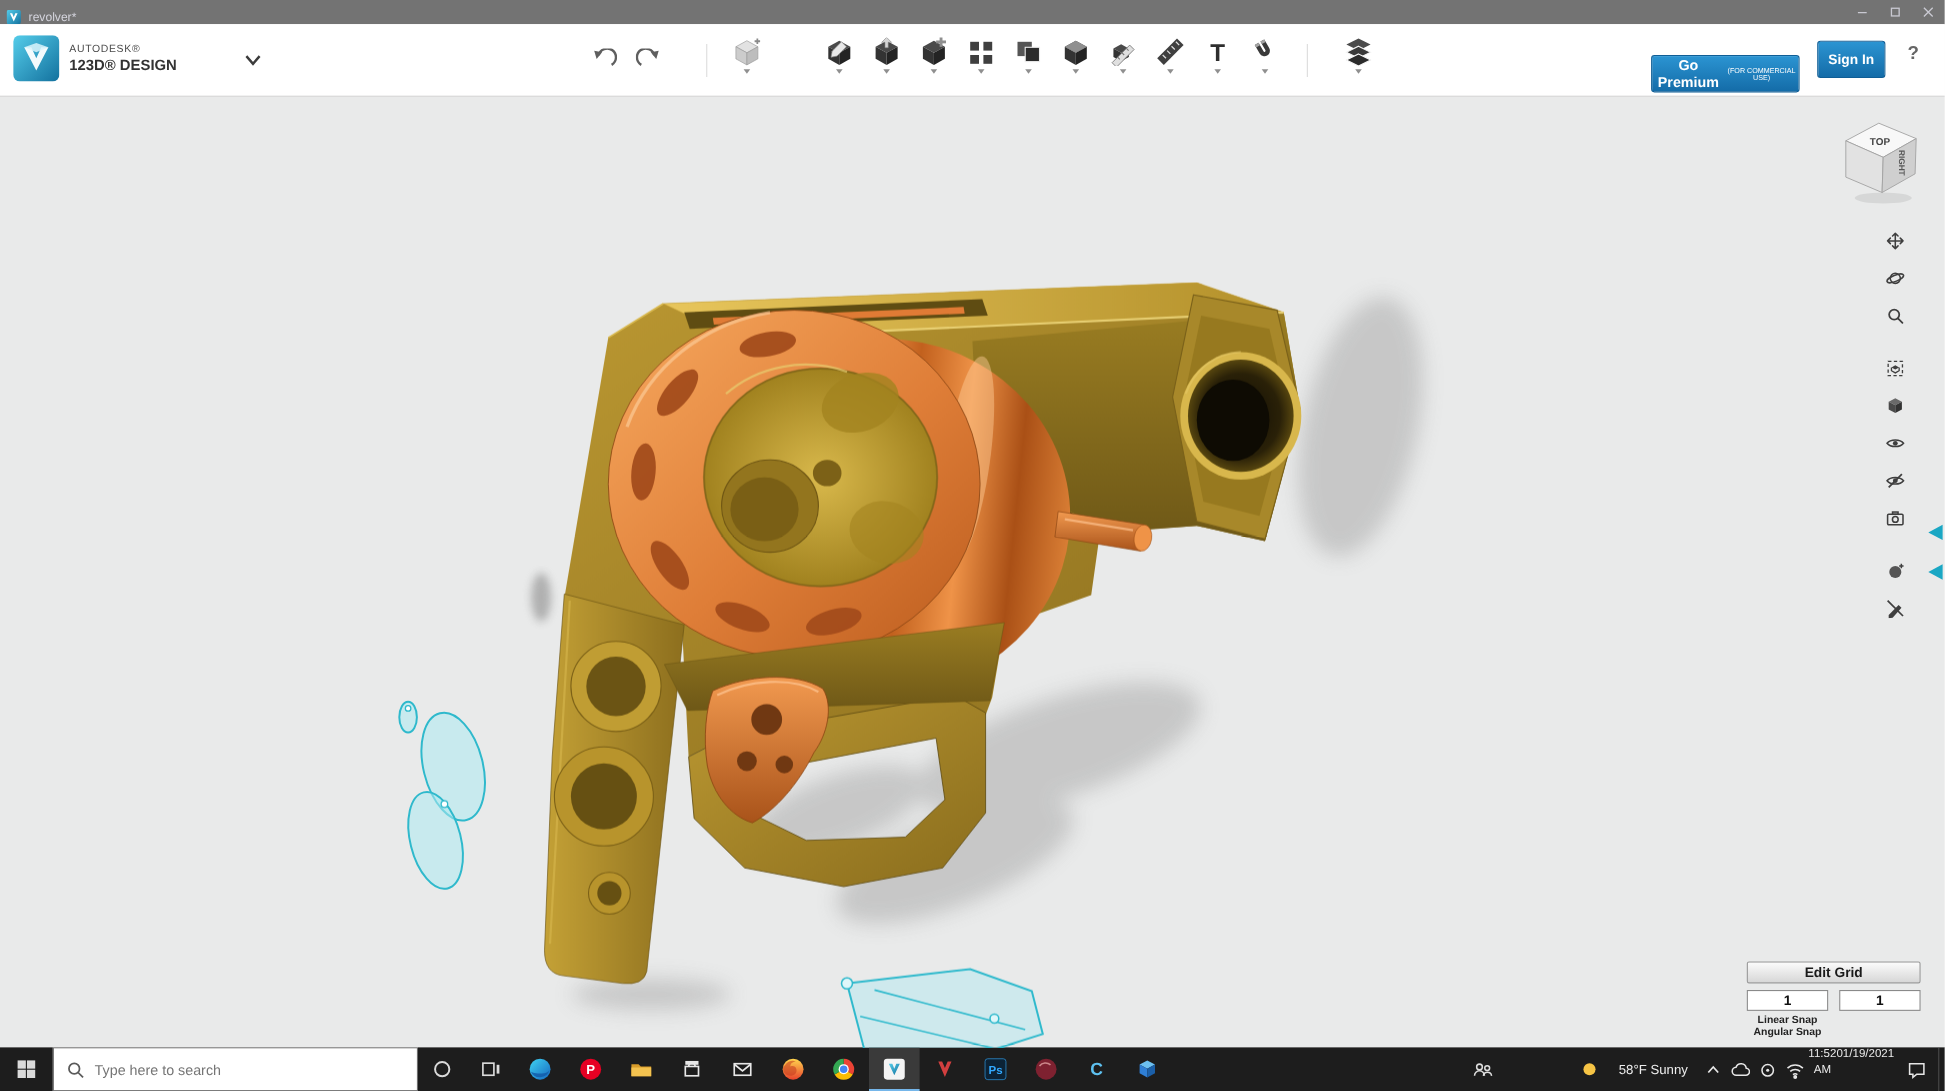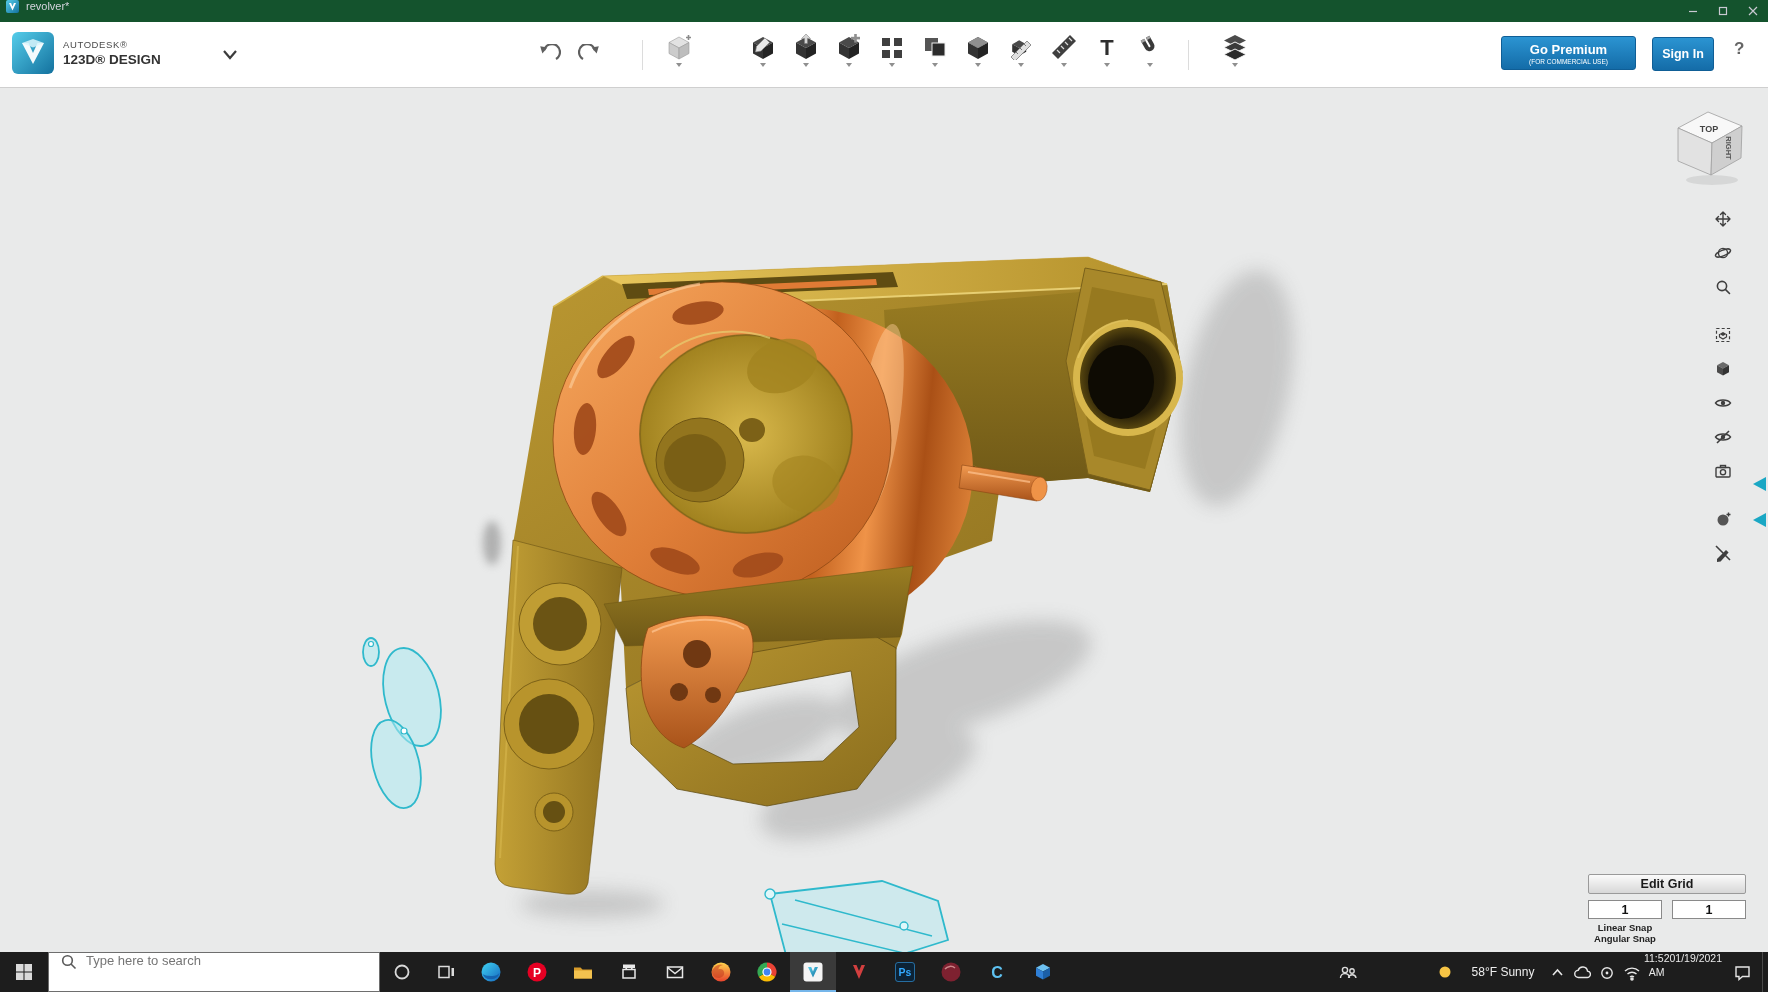--- a/index.html
+++ b/index.html
@@ -1,40 +1,40 @@
 <!DOCTYPE html>
 <html><head>
 <meta charset="utf-8">
 <style>
   * { margin:0; padding:0; box-sizing:border-box; user-select:none; }
   html,body { width:1768px; height:992px; overflow:hidden; font-family:"Liberation Sans",sans-serif; }
   button { border:none; background:none; padding:0; cursor:pointer; font-family:inherit; }
 
   
-  .titlebar { height:22px; background:#14532d; display:flex; align-items:flex-start; color:#d5d5de; position:relative; }
+  .titlebar { height:22px; background:#737373; display:flex; align-items:flex-end; color:#d5d5de; position:relative; }
   .titlebar .appico { margin-left:6px; }
   .titlebar .ttl { font-size:11px; margin-left:7px; }
   .wincontrols { position:absolute; right:0; top:0; height:22px; display:flex; }
   .wincontrols button { width:30px; height:22px; display:flex; align-items:center; justify-content:center; }
 
   
   .toolbar { height:66px; background:#ffffff; border-bottom:1px solid #cfcfcf; position:relative; }
   .brand { position:absolute; left:12px; top:10px; display:flex; align-items:center; }
   .brand-text { margin-left:9px; }
   .brand-text .l1 { font-size:9.5px; color:#4a4a4a; letter-spacing:.6px; }
   .brand-text .l2 { font-size:13.5px; font-weight:bold; color:#333; margin-top:2px; }
   .menu-chev { position:absolute; left:222px; top:26px; }
   .histbtn { position:absolute; top:16px; width:34px; height:34px; display:flex; align-items:center; justify-content:center; }
   .sep { position:absolute; top:18px; width:1px; height:30px; background:#dcdcdc; }
   .tool-btn { width:38px; height:46px; display:flex; flex-direction:column; align-items:center; justify-content:flex-start; padding-top:4px; }
   .tool-btn .dd { width:0; height:0; border-left:3.5px solid transparent; border-right:3.5px solid transparent; border-top:4px solid #8f8f8f; margin-top:3px; }
   .tools-mid { position:absolute; left:744px; top:8px; display:flex; gap:5px; }
   .lone1 { position:absolute; left:660px; top:8px; }
   .lone2 { position:absolute; left:1216px; top:8px; }
-  .gopremium { position:absolute; left:1501px; top:14px; width:135px; height:34px; background:linear-gradient(#2b94d2,#146ca8); border:1px solid #0f5e96; border-radius:3px; color:#fff; display:flex; flex-direction:column; align-items:center; justify-content:center; }
+  .gopremium { position:absolute; left:1501px; top:28px; width:135px; height:34px; background:linear-gradient(#2b94d2,#146ca8); border:1px solid #0f5e96; border-radius:3px; color:#fff; display:flex; align-items:center; justify-content:center; }
   .gopremium .g1 { font-size:13px; font-weight:bold; }
   .gopremium .g2 { font-size:6.5px; margin-top:1px; }
   .signin { position:absolute; left:1652px; top:15px; width:62px; height:34px; background:linear-gradient(#2b94d2,#146ca8); border:1px solid #0f5e96; border-radius:3px; color:#fff; font-size:12.5px; font-weight:bold; }
   .helpbtn { position:absolute; left:1734px; top:17px; font-size:17px; font-weight:bold; color:#666; }
 
   
   .viewport { position:relative; height:864px; background:#e9eaea; overflow:hidden; }
   .scene { position:absolute; left:0; top:0; }
   .rtools { position:absolute; right:31px; top:117px; display:flex; flex-direction:column; align-items:center; gap:6px; }
   .rtools button { width:28px; height:28px; display:flex; align-items:center; justify-content:center; }
@@ -43,21 +43,21 @@
   .eg-btn { width:100%; height:20px; background:linear-gradient(#fbfbfb,#d7d7d7); border:1px solid #9a9a9a; border-radius:2px; font-size:12.5px; font-weight:bold; color:#1a1a1a; }
   .eg-row { display:flex; justify-content:space-between; margin-top:6px; }
   .eg-row input { width:74px; height:19px; border:1px solid #8a8a8a; background:#fff; text-align:center; font-size:12.5px; font-weight:bold; color:#111; }
   .eg-labels { display:flex; justify-content:space-between; margin-top:3px;flex-direction:column; }
   .eg-labels span { width:74px; text-align:center; font-size:9.5px; font-weight:bold; color:#222; }
 
   
   .taskbar { height:40px; background:#1d1d1d; display:flex; align-items:stretch; }
   .tb-btn { display:flex; align-items:center; justify-content:center; }
   .tb-start { width:48px; }
-  .tb-search { width:332px; background:#fff; border:1px solid #6e6e6e; display:flex; align-items:flex-start; }
+  .tb-search { width:332px; background:#fff; border:1px solid #6e6e6e; display:flex; align-items:center; }
   .tb-search input { border:none; outline:none; flex:1; font-size:13px; color:#3a3a3a; background:transparent; font-family:inherit; }
   .tb-search svg { margin:0 9px 0 11px; }
   .tb-small { width:44px; }
   .tb-app { width:46px; position:relative; }
   .tb-app.active { background:#3a3a3a; box-shadow:inset 0 -2px 0 #75b6ea; }
   .tray { margin-left:auto; display:flex; align-items:stretch; }
   .tb-people { width:40px; margin-right:58px; }
   .tb-weather { width:118px; display:flex; align-items:center; justify-content:center; gap:18px; color:#ededed; font-size:12px; white-space:nowrap; }
   .tb-tray-ico { width:25px; }
   .tb-clock { width:78px; display:flex; flex-direction:row; justify-content:center; text-align:center; color:#eaeaea; font-size:10.5px; line-height:1.3; }

